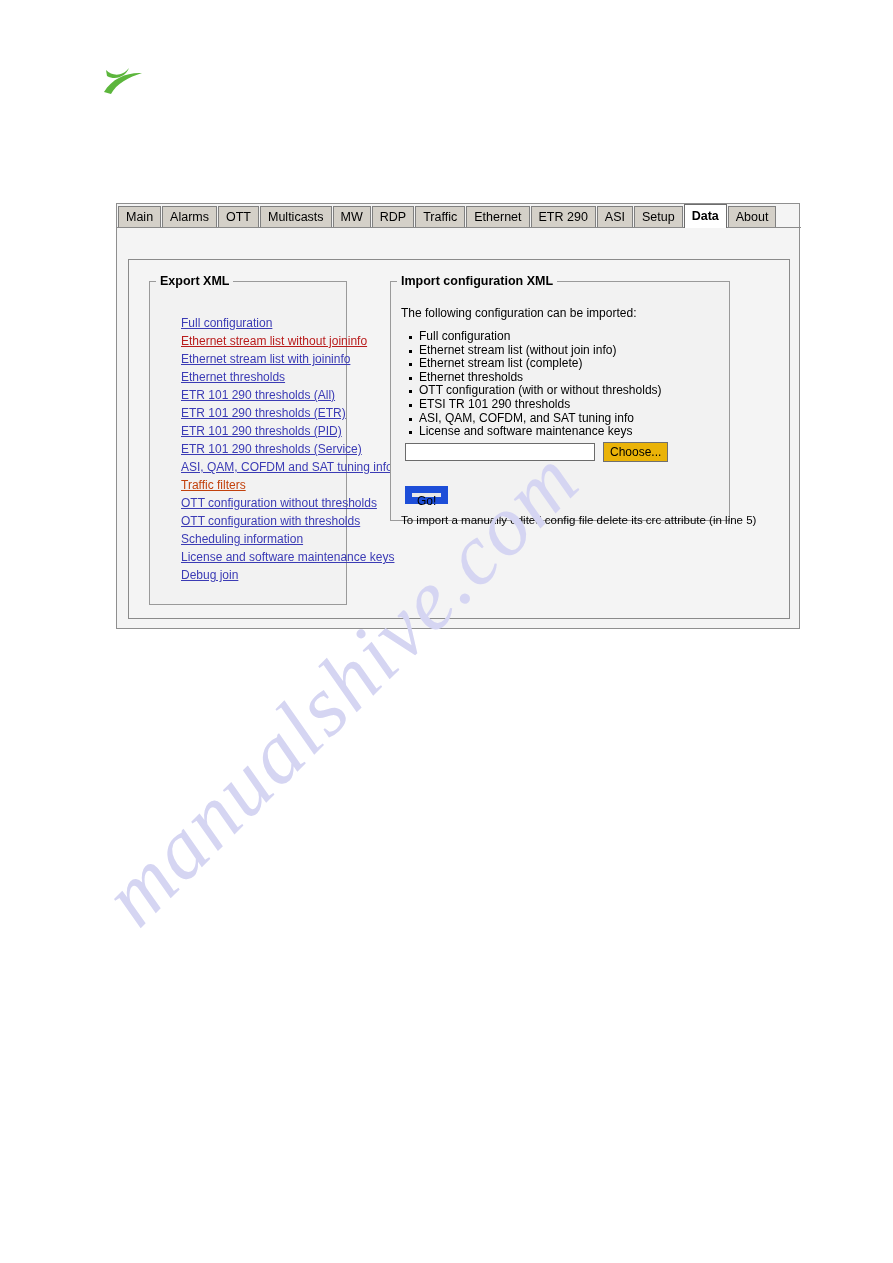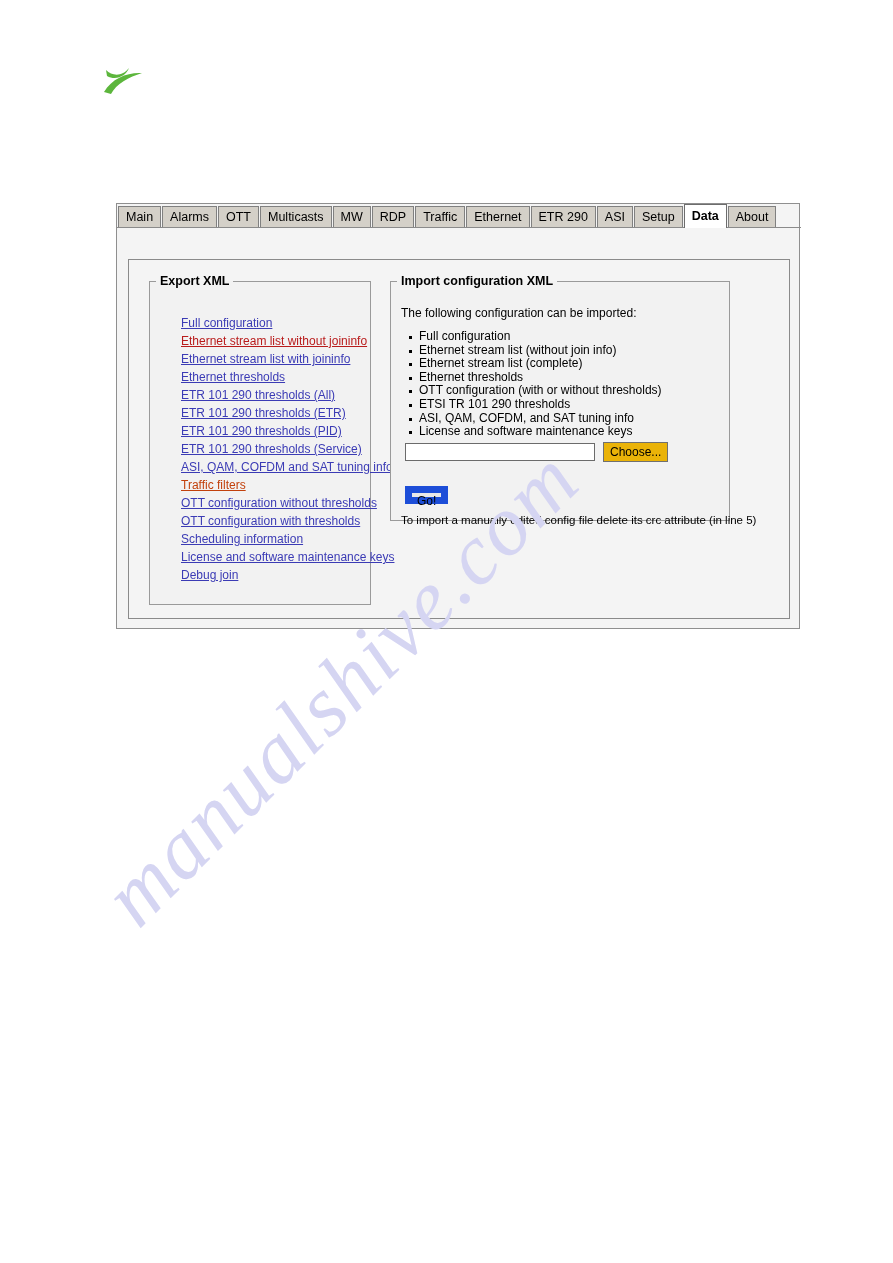--- a/index.html
+++ b/index.html
@@ -182,21 +182,21 @@
     font-size: 12.5px;
     font-weight: bold;
     color: #000;
     padding: 0 4px;
     margin-left: 6px;
   }
 
   #export-box {
     left: 20px;
     top: 14px;
-    width: 222px;
+    width: 198px;
     height: 331px;
   }
   #import-box {
     left: 261px;
     top: 14px;
     width: 340px;
     height: 247px;
   }
 
   

